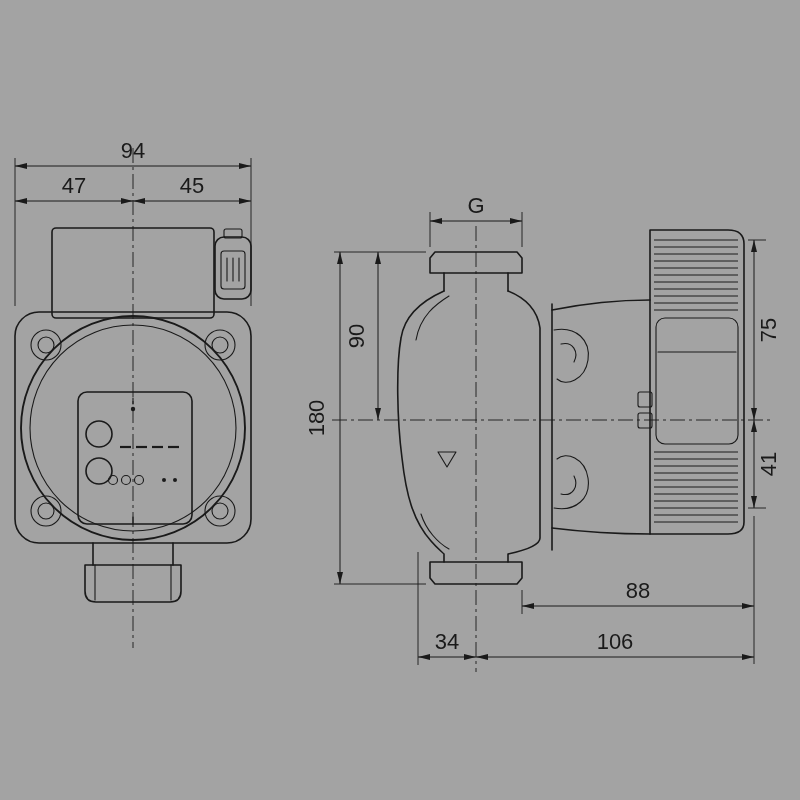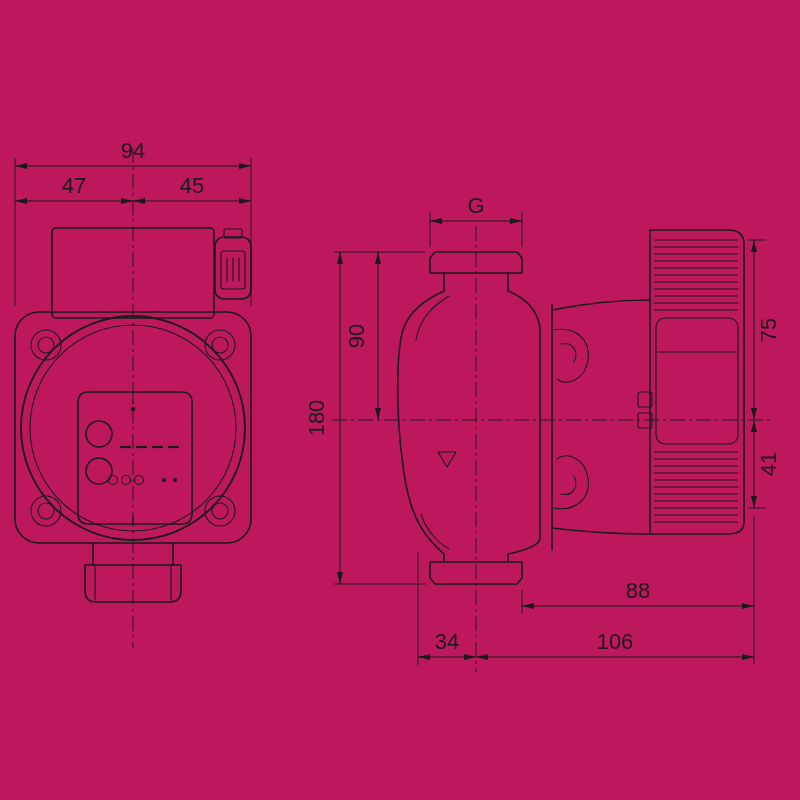--- a/index.html
+++ b/index.html
@@ -1,20 +1,20 @@
 <!DOCTYPE html>
 <html><head>
 <meta charset="utf-8">
 <style>
   html, body { margin: 0; padding: 0; background: #ffffff; }
   .stage {
     position: relative;
     width: 800px;
     height: 800px;
-    background: #be185d;
+    background: #a3a3a3;
     font-family: "Liberation Sans", sans-serif;
     overflow: hidden;
   }
   svg { display: block; }
   .ol  { fill: none; stroke: #1a1a1a; stroke-width: 1.6; stroke-linejoin: round; stroke-linecap: round; }
   .olh { fill: none; stroke: #1a1a1a; stroke-width: 1.9; }
   .ol2 { fill: none; stroke: #1a1a1a; stroke-width: 1.1; stroke-linejoin: round; stroke-linecap: round; }
   .dim { stroke: #1a1a1a; stroke-width: 1; fill: none; }
   .ext { stroke: #1a1a1a; stroke-width: 0.9; fill: none; }
   .cl  { stroke: #1a1a1a; stroke-width: 0.9; fill: none; stroke-dasharray: 15 4 3 4; }

